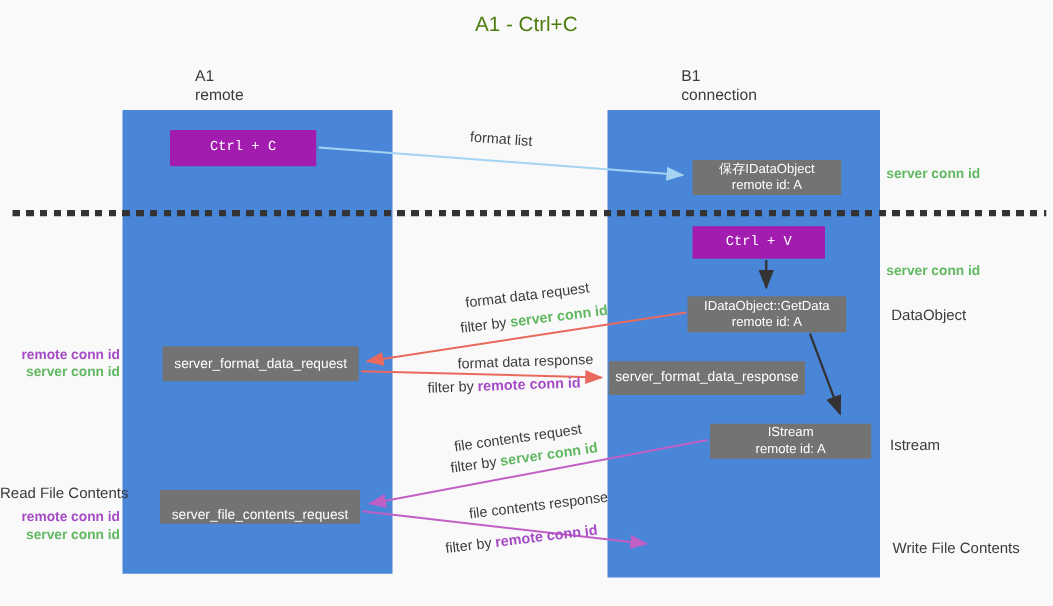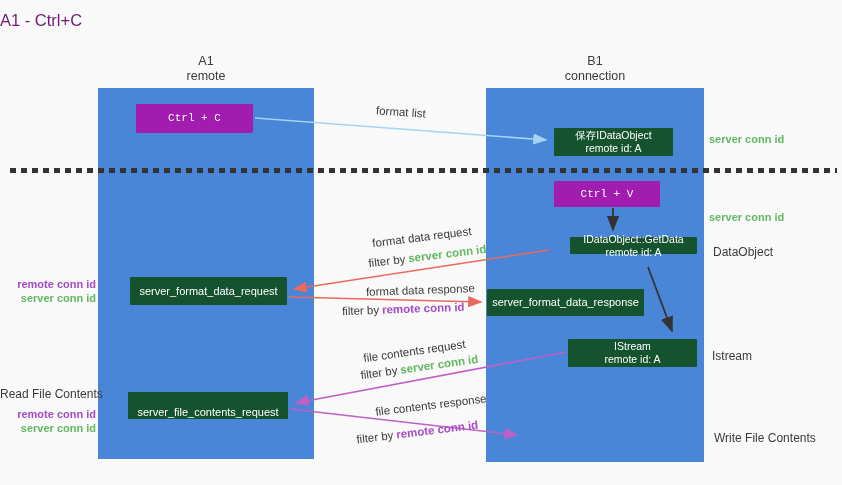--- a/index.html
+++ b/index.html
@@ -1,33 +1,33 @@
 <!DOCTYPE html>
 <html><head>
 <meta charset="utf-8">
 <style>
   html,body{margin:0;padding:0;background:#f9f9f9;}
   .canvas{
     position:relative;width:842px;height:485px;background:#f9f9f9;
     font-family:"Liberation Sans",sans-serif;color:#3b3b3b;overflow:hidden;
   }
   .title{
-    position:absolute;left:0;top:10px;width:100%;text-align:left;
-    font-size:16.5px;line-height:21px;color:#701a75;z-index:2;
+    position:absolute;left:0;top:10px;width:100%;text-align:center;
+    font-size:16.5px;line-height:21px;color:#4d7c0f;z-index:2;
   }
   .col-header{
-    position:absolute;text-align:center;font-size:12.5px;line-height:15px;
+    position:absolute;text-align:left;font-size:12.5px;line-height:15px;
     color:#3b3b3b;z-index:2;
   }
   .lifeline{
     position:absolute;background:#4a86d8;z-index:1;
   }
   .node{
     position:absolute;display:flex;flex-direction:column;align-items:center;
-    justify-content:center;background:#14532d;color:#fff;font-size:11px;
+    justify-content:center;background:#737373;color:#fff;font-size:11px;
     line-height:13px;text-align:center;z-index:4;border-radius:1px;
     white-space:nowrap;
   }
   .node.green{background:#a21caf;font-family:Liberation Mono, monospace;}
   .node .sub{font-size:10.5px;}
   .dashline{
     position:absolute;left:10px;top:168px;width:827px;height:5px;z-index:3;
     background:repeating-linear-gradient(90deg,#333 0 6px,transparent 6px 11px);
   }
   .lbl{
@@ -70,21 +70,21 @@
 
   <div class="node" style="left:554px;top:128px;width:119px;height:28px;">
     <span class="sub">保存IDataObject</span>
     <span class="sub">remote id: A</span>
   </div>
 
   <div class="node green" style="left:554px;top:181px;width:106px;height:26px;">
     <span>Ctrl + V</span>
   </div>
 
-  <div class="node" style="left:550px;top:237px;width:127px;height:17px;margin-left:20px;">
+  <div class="node" style="left:550px;top:237px;width:127px;height:29px;">
     <span class="sub">IDataObject::GetData</span>
     <span class="sub">remote id: A</span>
   </div>
 
   <div class="node" style="left:487px;top:289px;width:157px;height:27px;">
     <span>server_format_data_response</span>
   </div>
 
   <div class="node" style="left:130px;top:277px;width:157px;height:28px;">
     <span>server_format_data_request</span>

